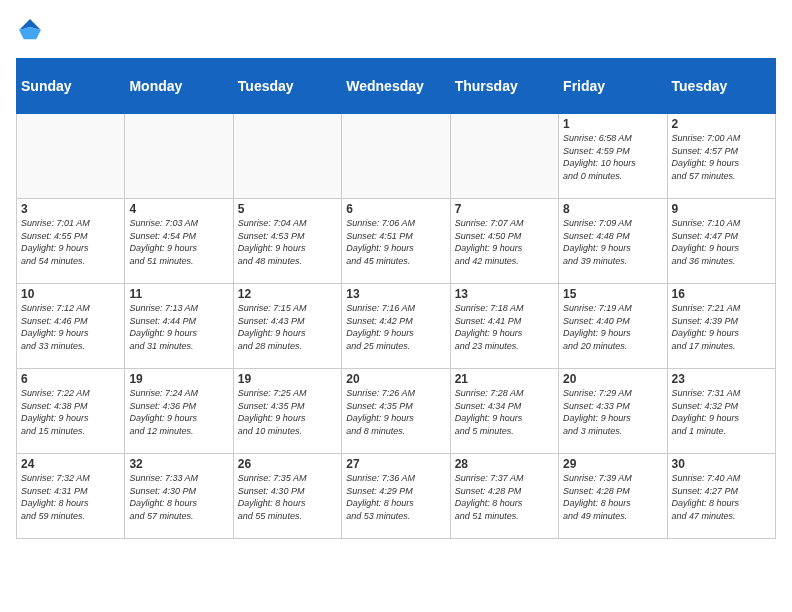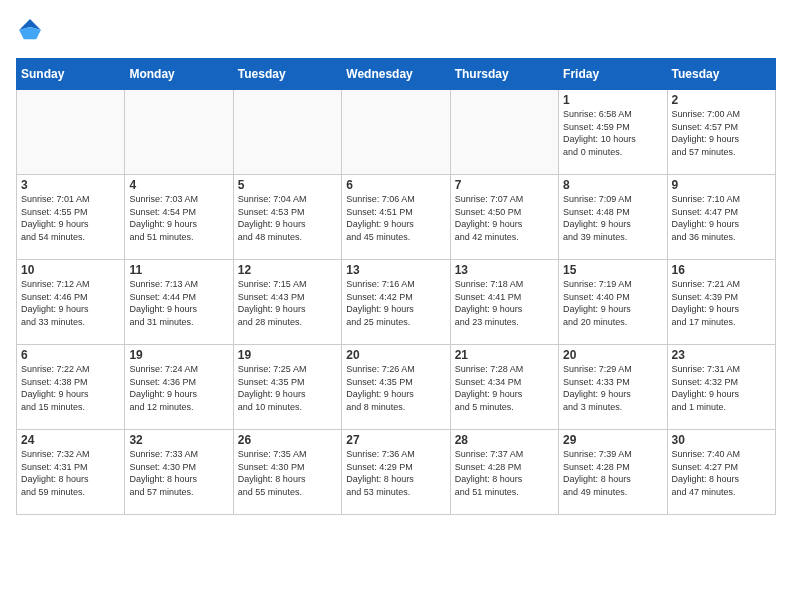--- a/index.html
+++ b/index.html
@@ -58,23 +58,23 @@
       color: #555;
     }
     .calendar {
       width: 100%;
       border-collapse: collapse;
       table-layout: fixed;
     }
     .calendar th {
       background: #1565C0;
       color: #fff;
-      font-size: 12px;
-      font-weight: bold;
-      padding: 8px 4px;
+      font-size: 14px;
+      font-weight: bold;
+      padding: 19px 4px;
       text-align: left;
       border: 1px solid #1565C0;
     }
     .calendar td {
       border: 1px solid #ccc;
       vertical-align: top;
       padding: 3px 4px;
       font-size: 9.5px;
       color: #333;
       height: 85px;
@@ -87,20 +87,21 @@
       font-size: 12px;
       font-weight: bold;
       color: #333;
       display: block;
       margin-bottom: 1px;
     }
     .day-info {
       font-size: 9px;
       color: #333;
       line-height: 1.4;
+      font-style: italic;
     }
   </style>
 </head>
 <body>
 
 <div class="page">
   <div class="header">
     <div class="logo">
       <svg class="logo-icon" viewBox="0 0 36 36">
         <polygon points="18,4 32,18 18,14 4,18" fill="#1565C0"></polygon>

